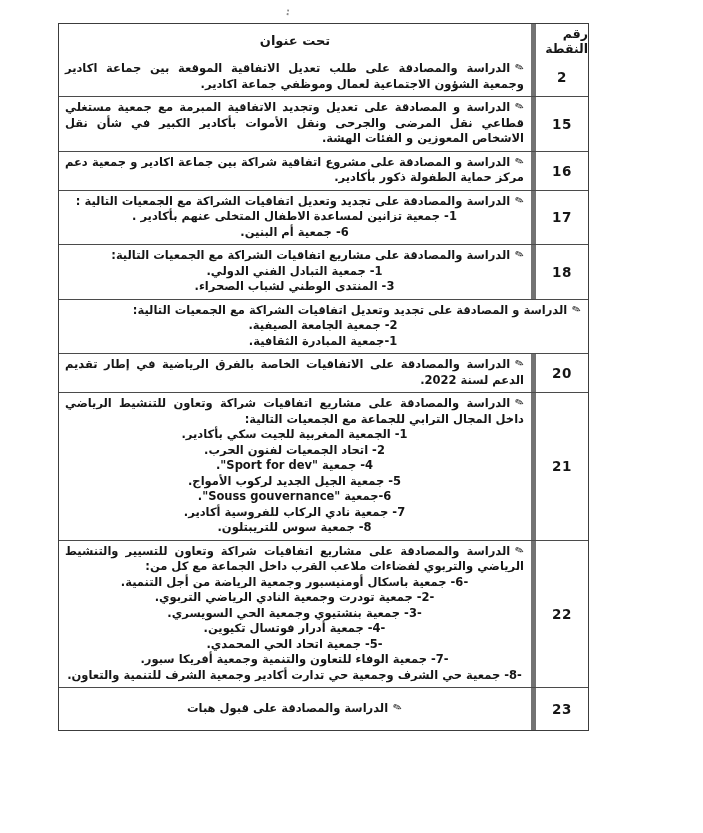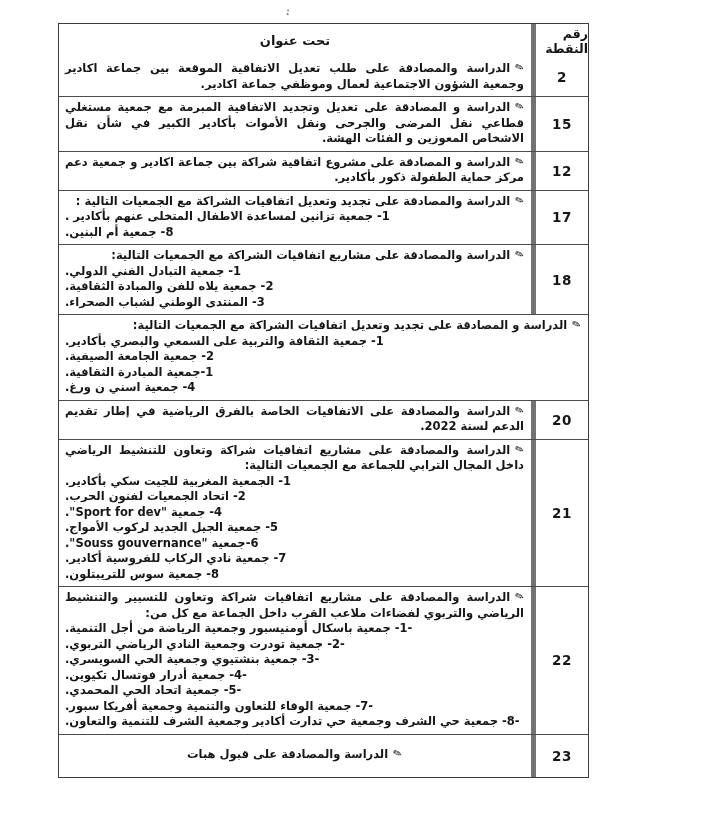--- a/index.html
+++ b/index.html
@@ -32,21 +32,21 @@
   .thead .title-cell {
     display:flex; align-items:center; justify-content:center;
     font-size:13px; padding:2px;
   }
   .thead .num-cell { font-size:12.5px; }
   .intro { text-align:justify; text-align-last:right; }
   .bullet {
     display:inline-block; font-size:10.5px; transform:rotate(-20deg);
     margin-left:5px; position:relative; top:-1px;
   }
-  .item { text-align:left; }
+  .item { text-align:center; }
   
   .tbody .trow:last-child { min-height:42px; }
   .tbody .trow:last-child .title-cell {
     display:flex; flex-direction:column; justify-content:center;
   }
   .tbody .trow:last-child .intro { text-align:center; text-align-last:center; }
 </style>
 </head>
 <body>
 
@@ -66,49 +66,46 @@
             <div class="intro"><div class="bullet">✎</div><span>الدراسة والمصادقة على طلب تعديل الاتفاقية الموقعة بين جماعة اكادير وجمعية الشؤون الاجتماعية لعمال وموظفي جماعة اكادير.</span></div>
           </div>
         </div>
         <div class="trow">
           <div class="cell num-cell">15</div>
           <div class="cell title-cell">
             <div class="intro"><div class="bullet">✎</div><span>الدراسة و المصادقة على تعديل وتجديد الاتفاقية المبرمة مع جمعية مستغلي قطاعي نقل المرضى والجرحى ونقل الأموات بأكادير الكبير في شأن نقل الاشخاص المعوزين و الفئات الهشة.</span></div>
           </div>
         </div>
         <div class="trow">
-          <div class="cell num-cell">12</div>
+          <div class="cell num-cell">16</div>
           <div class="cell title-cell">
             <div class="intro"><div class="bullet">✎</div><span>الدراسة و المصادقة على مشروع اتفاقية شراكة بين جماعة اكادير و جمعية دعم مركز حماية الطفولة ذكور بأكادير.</span></div>
           </div>
         </div>
         <div class="trow">
           <div class="cell num-cell">17</div>
           <div class="cell title-cell">
             <div class="intro"><div class="bullet">✎</div><span>الدراسة والمصادقة على تجديد وتعديل اتفاقيات الشراكة مع الجمعيات التالية :</span></div>
             <div class="item">1- جمعية تزانين لمساعدة الاطفال المتخلى عنهم بأكادير .</div>
-            <div class="item">8- جمعية أم البنين.</div>
+            <div class="item">6- جمعية أم البنين.</div>
           </div>
         </div>
         <div class="trow">
           <div class="cell num-cell">18</div>
           <div class="cell title-cell">
             <div class="intro"><div class="bullet">✎</div><span>الدراسة والمصادقة على مشاريع اتفاقيات الشراكة مع الجمعيات التالية:</span></div>
             <div class="item">1- جمعية التبادل الفني الدولي.</div>
-            <div class="item">2- جمعية يلاه للفن والمبادة الثقافية.</div>
             <div class="item">3- المنتدى الوطني لشباب الصحراء.</div>
           </div>
         </div>
         <div class="trow">
           <div class="cell title-cell">
             <div class="intro"><div class="bullet">✎</div><span>الدراسة و المصادقة على تجديد وتعديل اتفاقيات الشراكة مع الجمعيات التالية:</span></div>
-            <div class="item">1- جمعية الثقافة والتربية على السمعي والبصري بأكادير.</div>
             <div class="item">2- جمعية الجامعة الصيفية.</div>
             <div class="item">1-جمعية المبادرة الثقافية.</div>
-            <div class="item">4- جمعية اسني ن ورغ.</div>
           </div>
         </div>
         <div class="trow">
           <div class="cell num-cell">20</div>
           <div class="cell title-cell">
             <div class="intro"><div class="bullet">✎</div><span>الدراسة والمصادقة على الاتفاقيات الخاصة بالفرق الرياضية في إطار تقديم الدعم لسنة 2022.</span></div>
           </div>
         </div>
         <div class="trow">
           <div class="cell num-cell">21</div>
@@ -120,21 +117,21 @@
             <div class="item">5- جمعية الجيل الجديد لركوب الأمواج.</div>
             <div class="item">6-جمعية "Souss gouvernance".</div>
             <div class="item">7- جمعية نادي الركاب للفروسية أكادير.</div>
             <div class="item">8- جمعية سوس للتريبتلون.</div>
           </div>
         </div>
         <div class="trow">
           <div class="cell num-cell">22</div>
           <div class="cell title-cell">
             <div class="intro"><div class="bullet">✎</div><span>الدراسة والمصادقة على مشاريع اتفاقيات شراكة وتعاون للتسيير والتنشيط الرياضي والتربوي لفضاءات ملاعب القرب داخل الجماعة مع كل من:</span></div>
-            <div class="item">-1- جمعية باسكال أومنيسبور وجمعية الرياضة من أجل التنمية.</div>
+            <div class="item">-6- جمعية باسكال أومنيسبور وجمعية الرياضة من أجل التنمية.</div>
             <div class="item">-2- جمعية تودرت وجمعية النادي الرياضي التربوي.</div>
             <div class="item">-3- جمعية بنشتيوي وجمعية الحي السويسري.</div>
             <div class="item">-4- جمعية أدرار فوتسال تكيوين.</div>
             <div class="item">-5- جمعية اتحاد الحي المحمدي.</div>
             <div class="item">-7- جمعية الوفاء للتعاون والتنمية وجمعية أفريكا سبور.</div>
             <div class="item">-8- جمعية حي الشرف وجمعية حي تدارت أكادير وجمعية الشرف للتنمية والتعاون.</div>
           </div>
         </div>
         <div class="trow">
           <div class="cell num-cell">23</div>

